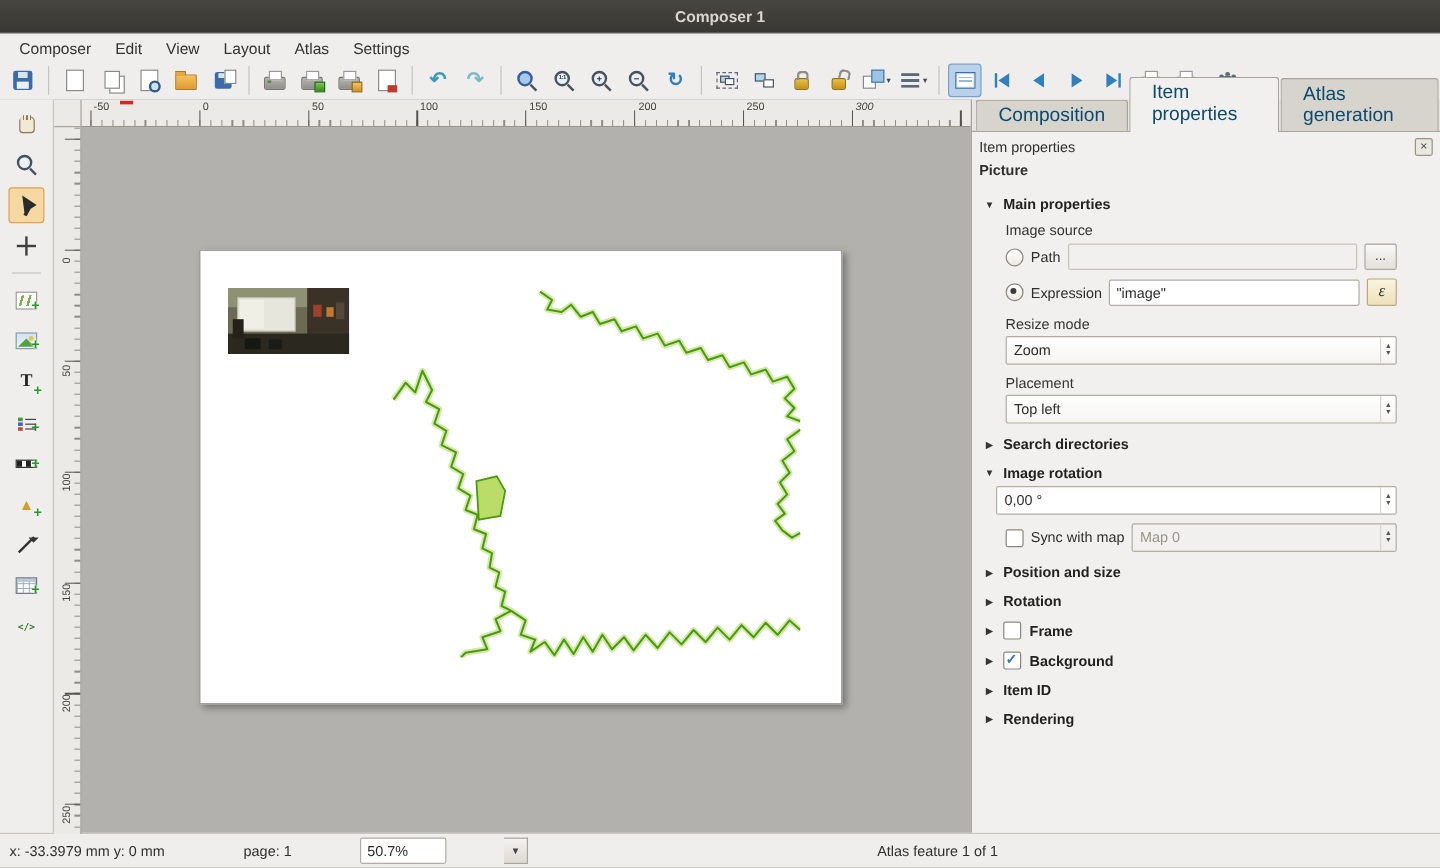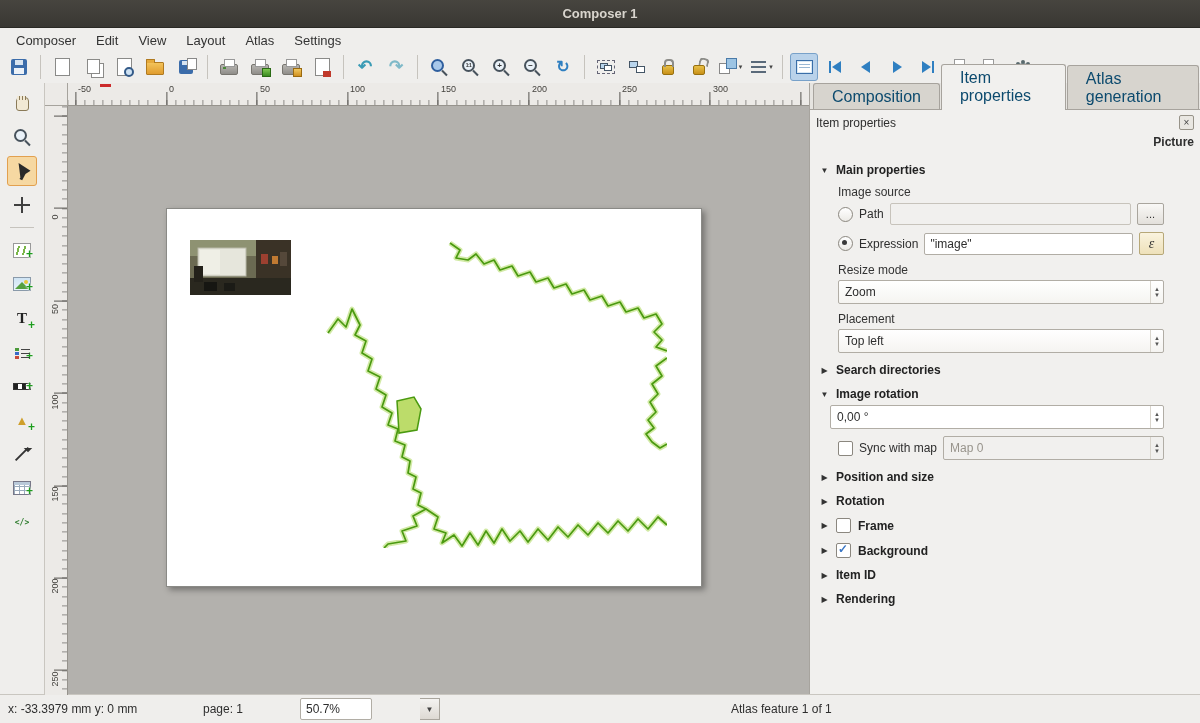--- a/index.html
+++ b/index.html
@@ -48,21 +48,21 @@
   #map-item{position:absolute;left:133px;top:28px;width:367px;height:311px;}
   #picture-item{position:absolute;left:23px;top:31px;width:101px;height:55px;}
 
   
   #panel{width:390px;flex:none;background:#f1f0ee;border-left:1px solid #a7a49e;display:flex;flex-direction:column;}
   #tabs{display:flex;align-items:flex-end;height:26px;background:#e6e4e0;border-bottom:1px solid #a7a39d;padding-left:3px;flex:none;}
   .tab{padding:4px 18px 3px;font-size:16px;background:#d7d4ce;border:1px solid #a7a39d;border-bottom:none;border-radius:3px 3px 0 0;margin-right:1px;color:#0c4a6e;}
   .tab.active{background:#f1f0ee;margin-bottom:-1px;padding-bottom:5px;}
   #panel-head{display:flex;justify-content:space-between;align-items:center;padding:5px 6px 2px 6px;}
   #panel-close{width:15px;height:15px;border:1px solid #979389;background:#e9e7e2;border-radius:2px;font-size:10px;line-height:1;padding:0;color:#444;}
-  #item-type{font-weight:bold;padding:3px 6px 4px;text-align:right;}
+  #item-type{font-weight:bold;padding:3px 6px 4px;}
   #props{flex:1;overflow:hidden;padding:0 36px 6px 10px;}
   .sec-h{display:flex;align-items:center;gap:7px;margin:10px 0 3px;}
   .tri{font-size:8px;color:#333;width:9px;text-align:center;}
   .sec-t{font-weight:bold;color:#222;}
   .lbl{margin:8px 0 3px 18px;color:#333;}
   .row{display:flex;align-items:center;gap:6px;margin:4px 0 7px 18px;}
   .radio{width:13px;height:13px;border:1px solid #8b877f;border-radius:50%;background:linear-gradient(#fff,#eceae6);position:relative;flex:none;}
   .radio.checked::after{content:"";position:absolute;left:3px;top:3px;width:5px;height:5px;border-radius:50%;background:#3a3a3a;}
   .cb{width:13px;height:13px;border:1px solid #8b877f;border-radius:2px;background:#fff;position:relative;flex:none;}
   .cb i{position:absolute;left:1px;top:-2px;font-style:normal;font-weight:bold;font-size:12px;color:#3a76c4;}
@@ -370,21 +370,21 @@
       <div id="ruler-corner"></div>
       <div id="hruler">
         <div id="hmark"></div>
       <span class="hnum" style="left: 11px;">-50</span>
           <span class="hnum" style="left: 102px;">0</span>
           <span class="hnum" style="left: 193px;">50</span>
           <span class="hnum" style="left: 283px;">100</span>
           <span class="hnum" style="left: 374px;">150</span>
           <span class="hnum" style="left: 465px;">200</span>
           <span class="hnum" style="left: 555px;">250</span>
-          <span class="hnum" style="left: 646px;">300</span>
+          <span class="hnum" style="left: 646px; font-style: italic;">300</span>
         </div>
       <div id="vruler">
           <span class="vnum" style="top: 106px;">0</span>
           <span class="vnum" style="top: 198px;">50</span>
           <span class="vnum" style="top: 291px;">100</span>
           <span class="vnum" style="top: 383px;">150</span>
           <span class="vnum" style="top: 475px;">200</span>
           <span class="vnum" style="top: 568px;">250</span>
         </div>
       <div id="content">

